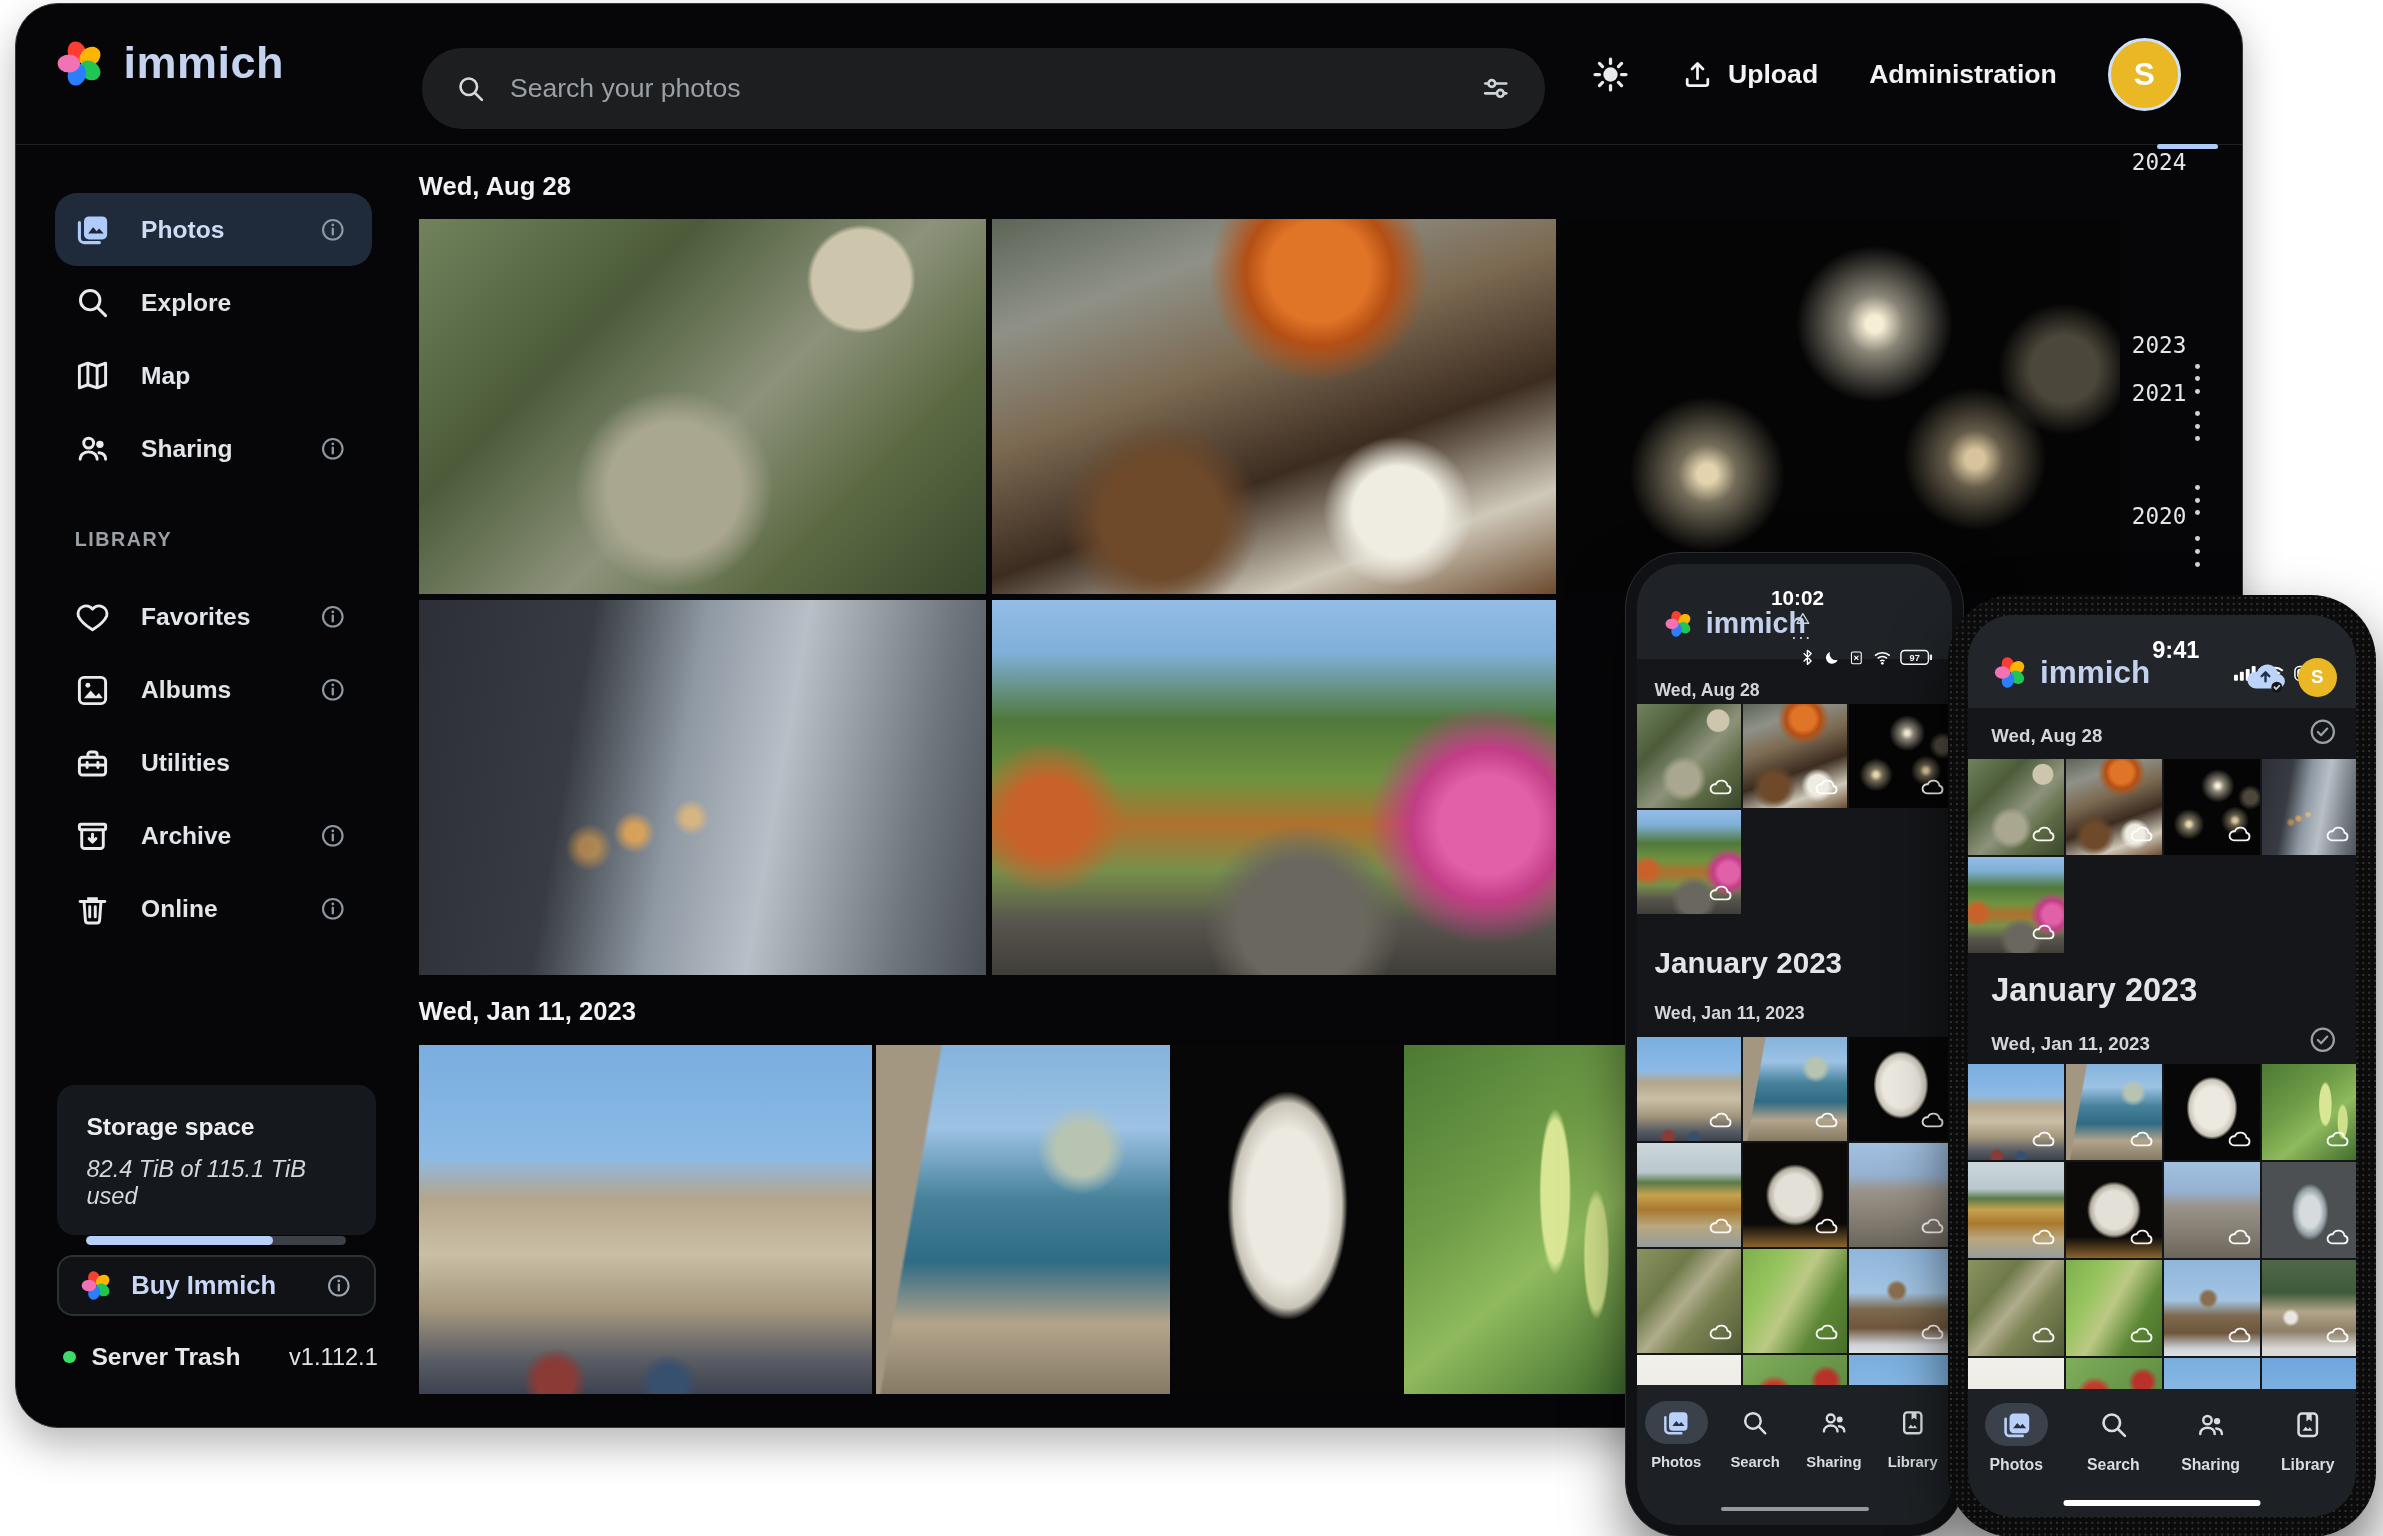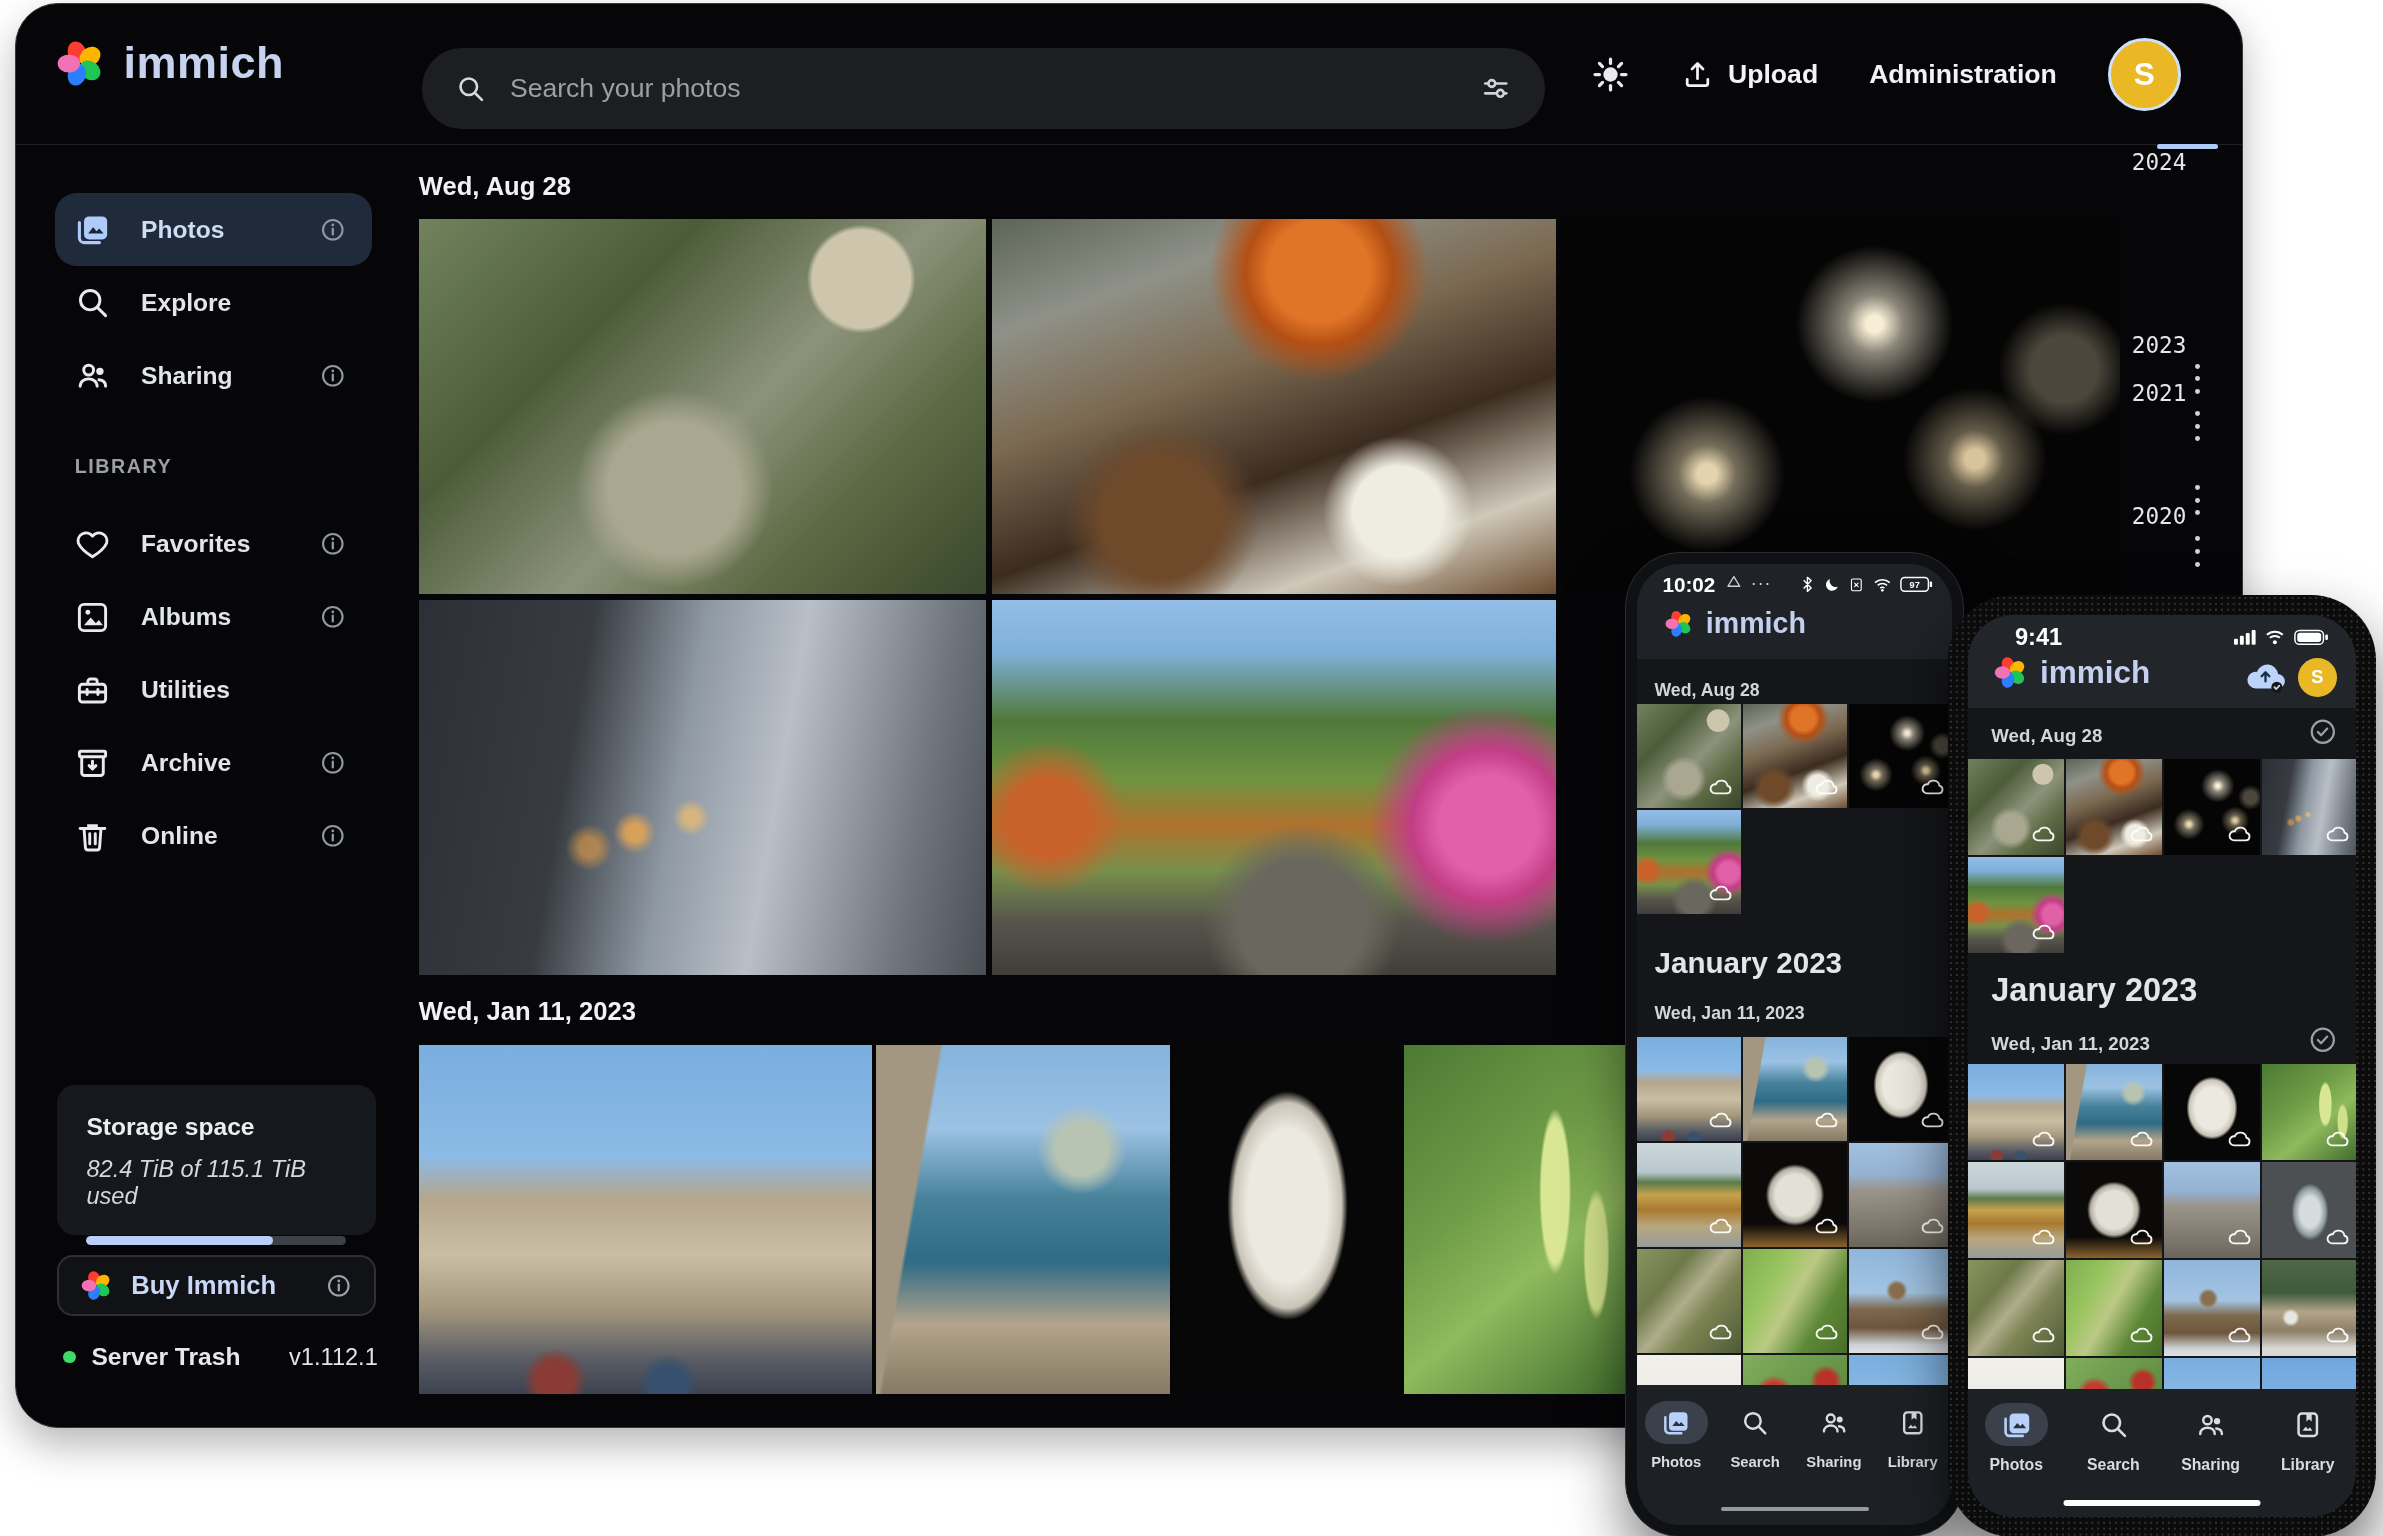--- a/index.html
+++ b/index.html
@@ -85,22 +85,22 @@
             background-size:5.9px 5.9px; border-radius:65px;
             box-shadow:0 29.6px 59px rgba(0,0,0,.55); z-index:3; }
   .screen { position:relative; width:100%; height:100%; background:#141619;
             border-radius:43px; overflow:hidden; }
   .phone2 .screen { border-radius:45px; }
 
   .p-top { position:absolute; left:0; right:0; top:0; background:#1f2328; }
   .phone1 .p-top { height:95px; }
   .phone2 .p-top { height:93px; background:#22262b; }
 
-  .p-status { position:absolute; left:0; right:0; top:9px; display:flex;
-              padding:0 19.7px 0 25.6px; color:#fff; }
+  .p-status { position:absolute; left:0; right:0; top:22px; display:flex;
+              align-items:center; padding:0 19.7px 0 25.6px; color:#fff;flex-direction:column; }
   .p-time1 { font-size:20.7px; font-weight:700; }
   .p-time2 { font-size:23.6px; font-weight:700; margin-left:21.7px; }
   .s-icons { margin-left:auto; display:flex; align-items:center; gap:7.9px; }
 
   .p-logo { position:absolute; display:flex; align-items:center; gap:11.8px; }
   .phone1 .p-logo { left:27.6px; top:43px; }
   .phone2 .p-logo { left:25.6px; top:39px; }
   .p-logo .word { color:#c3d0ee; font-weight:700; }
   .phone1 .p-logo .word { font-size:28.6px; }
   .phone2 .p-logo .word { font-size:31.5px; }
@@ -281,20 +281,28 @@
     </div>
     <div class="side-item">
       <svg width="37" height="37" viewBox="0 0 24 24">
         <circle cx="10.5" cy="10.5" r="6.3" fill="none" stroke="#e8eaed" stroke-width="1.9"></circle>
         <line x1="15.2" y1="15.2" x2="20.5" y2="20.5" stroke="#e8eaed" stroke-width="1.9" stroke-linecap="round"></line>
       </svg>
       <span>Explore</span>
     </div>
     <div class="side-item">
       <svg width="37" height="37" viewBox="0 0 24 24">
+        <path d="M3.5 6l5.5-2 6 2 5.5-2v14l-5.5 2-6-2-5.5 2z" fill="none" stroke="#e8eaed" stroke-width="1.9" stroke-linejoin="round"></path>
+        <line x1="9" y1="4" x2="9" y2="18" stroke="#e8eaed" stroke-width="1.9"></line>
+        <line x1="15" y1="6" x2="15" y2="20" stroke="#e8eaed" stroke-width="1.9"></line>
+      </svg>
+      <span>Map</span>
+    </div>
+    <div class="side-item">
+      <svg width="37" height="37" viewBox="0 0 24 24">
         <circle cx="9.5" cy="8.5" r="3.2" fill="none" stroke="#e8eaed" stroke-width="1.9"></circle>
         <path d="M4 19c0-3 2.5-4.8 5.5-4.8S15 16 15 19" fill="none" stroke="#e8eaed" stroke-width="1.9" stroke-linecap="round"></path>
         <circle cx="16.8" cy="9.3" r="2.4" fill="#e8eaed"></circle>
         <path d="M16.2 14.8c2.6.3 4.3 1.9 4.3 4.2" fill="none" stroke="#e8eaed" stroke-width="1.9" stroke-linecap="round"></path>
       </svg>
       <span>Sharing</span>
       <svg class="info" width="27.6" height="27.6" viewBox="0 0 24 24">
         <circle cx="12" cy="12" r="8.5" fill="none" stroke="#8f99a4" stroke-width="1.8"></circle>
         <line x1="12" y1="11" x2="12" y2="16" stroke="#8f99a4" stroke-width="2" stroke-linecap="round"></line>
         <circle cx="12" cy="7.8" r="1.2" fill="#8f99a4"></circle>

